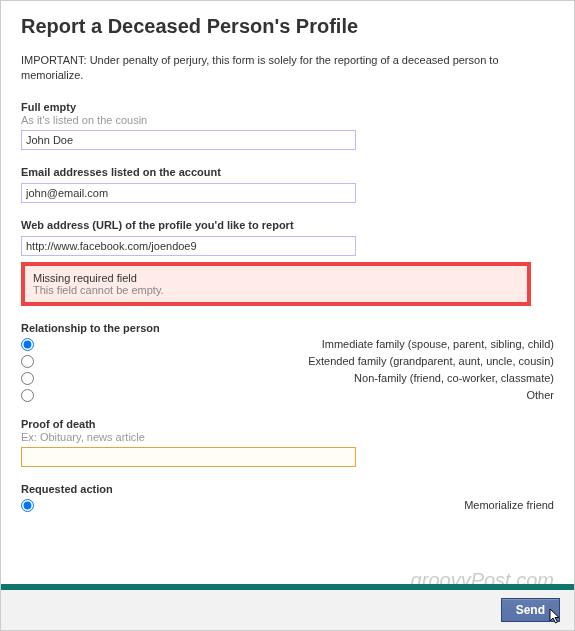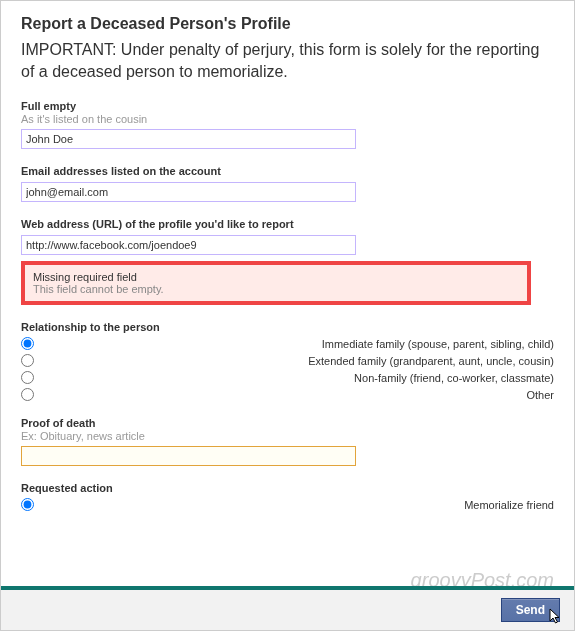--- a/index.html
+++ b/index.html
@@ -10,27 +10,27 @@
       background: #fff;
       width: 575px;
       height: 631px;
       position: relative;
       border: 1px solid #ccc;
     }
     .container {
       padding: 14px 20px 10px 20px;
     }
     h1 {
-      font-size: 16px;
+      font-size: 20px;
       font-weight: bold;
       color: #333;
-      margin-bottom: 6px;
+      margin-bottom: 15px;
     }
     .important {
-      font-size: 16px;
+      font-size: 11px;
       color: #333;
       margin-bottom: 18px;
       line-height: 1.35;
     }
     .field-group {
       margin-bottom: 16px;
     }
     .field-label {
       font-weight: bold;
       color: #333;
@@ -82,21 +82,21 @@
       font-size: 11px;
       color: #333;
       justify-content: space-between;
     }
     .radio-row input[type="radio"] {
       margin-right: 5px;
       width: 13px;
       height: 13px;
     }
     .footer {
-      border-top: 4px solid #0f766e;
+      border-top: 6px solid #0f766e;
       background: #f2f2f2;
       padding: 8px 14px;
       text-align: right;
       position: absolute;
       bottom: 0;
       left: 0;
       right: 0;
     }
     .send-btn {
       background: #5b74a8;

